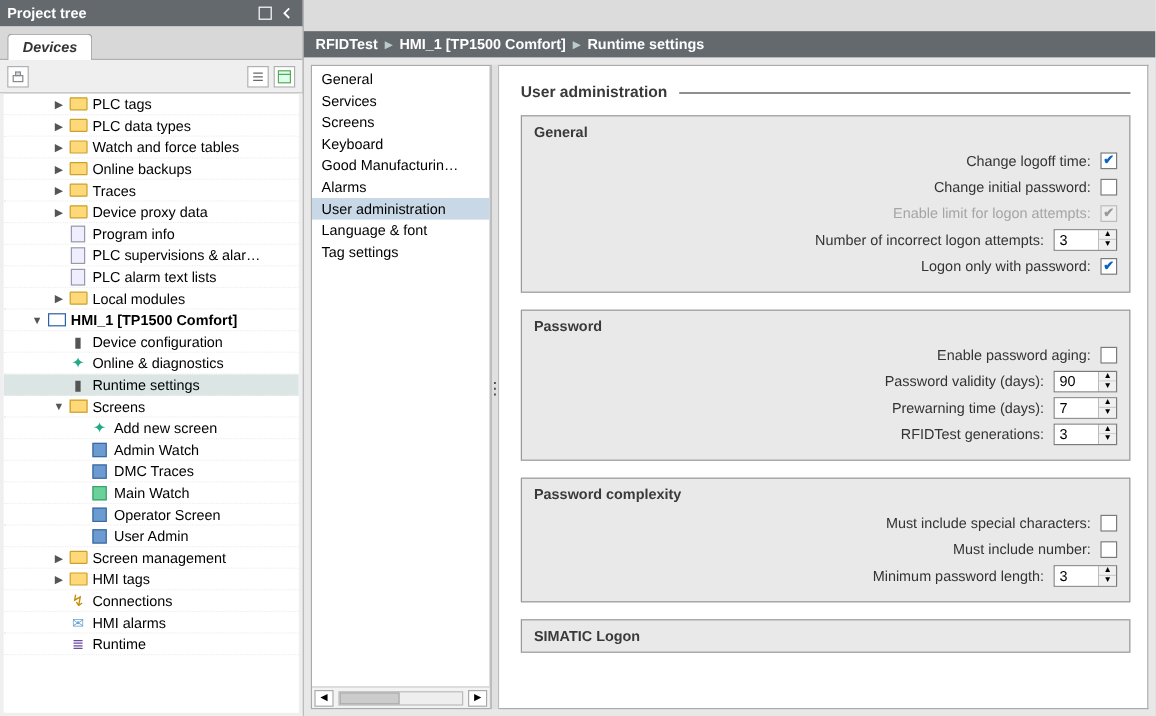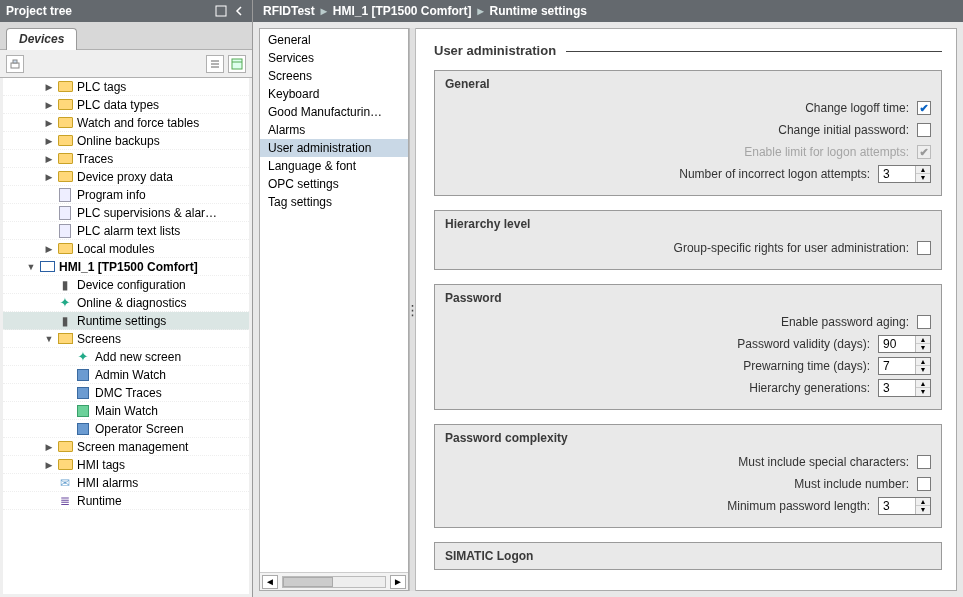--- a/index.html
+++ b/index.html
@@ -67,21 +67,21 @@
   .wrench { color:#555; font-size:12px; }
   .conn::before { content:"↯"; color:#c48a00; font-size:13px; }
   .mail::before { content:"✉"; color:#6ba3d1; font-size:12px; }
   .recipe::before { content:"≣"; color:#6b4aa0; font-size:12px; }
 
   
   .right { flex: 1; display: flex; flex-direction: column; overflow: hidden; }
 
   .breadcrumb {
     height: 22px; background: #64696e; color: #fff; font-size: 12px; font-weight: 600;
-    display: flex; align-items: center; padding: 0 10px; gap: 6px;
+    display: flex; align-items: center; padding: 0 10px; gap: 6px; margin-top: 26px;
   }
   .breadcrumb .sep { color: #bcc; }
 
   .content-wrap { flex: 1; display: flex; overflow: hidden; background: #e8e8e8; justify-content: center; }
 
   .settings-nav {
     width: 150px; background: #fff; border: 1px solid #aaa; margin: 6px 0 6px 6px;
     display: flex; flex-direction: column; font-size: 12px;
     border-right: 1px solid #aaa;
   }
@@ -353,34 +353,50 @@
         </div>
         <div class="tree-row">
           <span class="indent" style="width: 54px;"></span>
           <span class="twisty blank"></span>
           <span class="node-icon">
             <span class="square-b"></span>
           </span>
           <span>Operator Screen</span>
         </div>
         <div class="tree-row">
+          <span class="indent" style="width: 54px;"></span>
+          <span class="twisty blank"></span>
+          <span class="node-icon">
+            <span class="square-b"></span>
+          </span>
+          <span>User Admin</span>
+        </div>
+        <div class="tree-row">
           <span class="indent" style="width: 36px;"></span>
           <span class="twisty">▶</span>
           <span class="node-icon">
             <span class="folder"></span>
           </span>
           <span>Screen management</span>
         </div>
         <div class="tree-row">
           <span class="indent" style="width: 36px;"></span>
           <span class="twisty">▶</span>
           <span class="node-icon">
             <span class="folder"></span>
           </span>
           <span>HMI tags</span>
+        </div>
+        <div class="tree-row">
+          <span class="indent" style="width: 36px;"></span>
+          <span class="twisty blank"></span>
+          <span class="node-icon">
+            <span class="conn"></span>
+          </span>
+          <span>Connections</span>
         </div>
         <div class="tree-row">
           <span class="indent" style="width: 36px;"></span>
           <span class="twisty blank"></span>
           <span class="node-icon">
             <span class="mail"></span>
           </span>
           <span>HMI alarms</span>
         </div>
         <div class="tree-row">
@@ -407,21 +423,20 @@
       <div class="settings-nav">
         <div class="settings-nav-list" id="settings-nav-list">
             <div class="settings-nav-item">General</div>
             <div class="settings-nav-item">Services</div>
             <div class="settings-nav-item">Screens</div>
             <div class="settings-nav-item">Keyboard</div>
             <div class="settings-nav-item">Good Manufacturin…</div>
             <div class="settings-nav-item">Alarms</div>
             <div class="settings-nav-item selected">User administration</div>
             <div class="settings-nav-item">Language &amp; font</div>
-            <div class="settings-nav-item">OPC settings</div>
             <div class="settings-nav-item">Tag settings</div>
           </div>
         <div class="nav-scroll">
           <span class="arrow">◄</span>
           <div class="track">
               <div class="thumb"></div>
             </div>
           <span class="arrow">►</span>
         </div>
       </div>
@@ -451,29 +466,26 @@
           <div class="form-row">
             <span class="lbl">Number of incorrect logon attempts:</span>
             <span class="spinner">
               <input value="3" style="">
               <span class="buttons">
                   <span>▲</span>
                   <span>▼</span>
                 </span>
             </span>
           </div>
-        </div>
-
-        <div class="group">
-          <div class="group-hdr">Hierarchy level</div>
-          <div class="form-row">
-            <span class="lbl">Group-specific rights for user administration:</span>
-            <span class="checkbox"></span>
-          </div>
-        </div>
+          <div class="form-row">
+            <span class="lbl">Logon only with password:</span>
+            <span class="checkbox checked"></span>
+          </div>
+        </div>
+
 
         <div class="group">
           <div class="group-hdr">Password</div>
           <div class="form-row">
             <span class="lbl">Enable password aging:</span>
             <span class="checkbox"></span>
           </div>
           <div class="form-row">
             <span class="lbl">Password validity (days):</span>
             <span class="spinner">
@@ -488,21 +500,21 @@
             <span class="lbl">Prewarning time (days):</span>
             <span class="spinner">
               <input value="7" style="">
               <span class="buttons">
                   <span>▲</span>
                   <span>▼</span>
                 </span>
             </span>
           </div>
           <div class="form-row">
-            <span class="lbl">Hierarchy generations:</span>
+            <span class="lbl">RFIDTest generations:</span>
             <span class="spinner">
               <input value="3" style="">
               <span class="buttons">
                   <span>▲</span>
                   <span>▼</span>
                 </span>
             </span>
           </div>
         </div>
 

